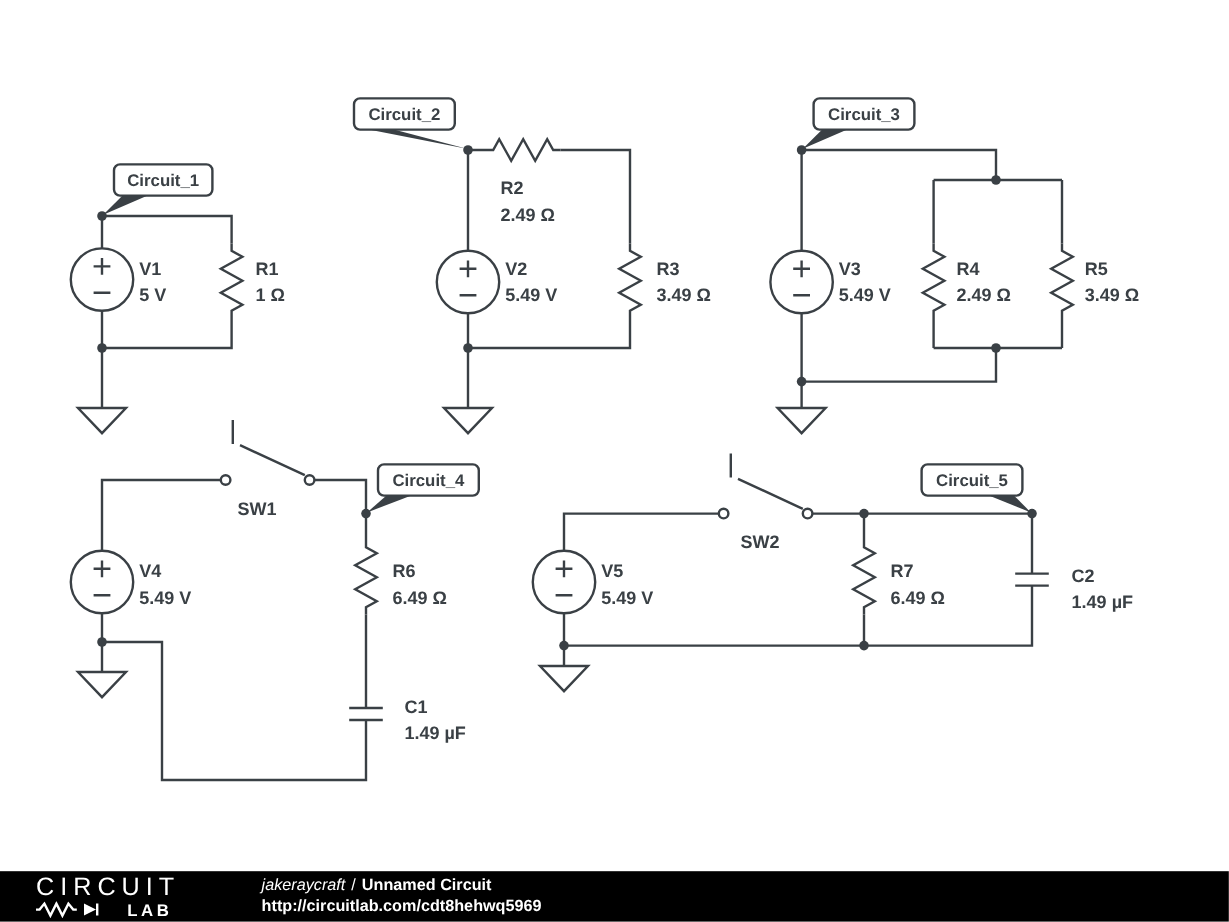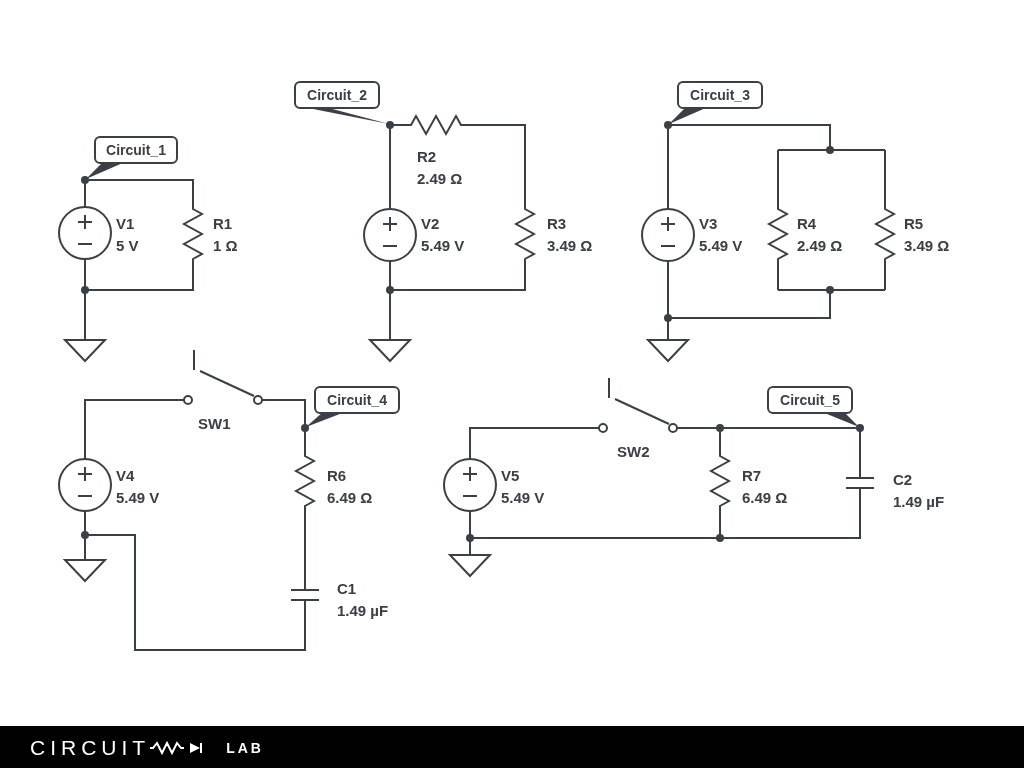--- a/index.html
+++ b/index.html
@@ -20,21 +20,21 @@
   .callout-box  { fill: #ffffff; stroke: #3a4045; stroke-width: 2; }
   .callout-ptr  { fill: #3a4045; stroke: none; }
   .callout-text { font-family: "Liberation Sans", sans-serif; font-size: 14px; font-weight: bold;
                   fill: #3a4045; text-anchor: middle; }
 
   .footer {
     height: 42px; background: #000000; color: #ffffff;
     display: flex; align-items: center; padding-left: 30px;
     flex: 0 0 42px;
   }
-  .logo { display: flex; width: 160px; }
+  .logo { display: flex; flex-direction: column; width: 160px; }
   .logo-top { font-size: 21px; letter-spacing: 5px; line-height: 1; color: #ffffff; }
   .logo-bottom { display: flex; align-items: center; gap: 16px; margin-top: 1px; }
   .logo-bottom .lab { font-size: 14px; font-weight: bold; letter-spacing: 3px; color: #ffffff; line-height: 1; }
   .meta { display: flex; flex-direction: column; margin-left: 28px; gap: 2px; }
   .meta .line1 { font-size: 13.5px; line-height: 1.1; }
   .meta .author { font-style: italic; }
   .meta .sep { margin: 0 5px; }
   .meta .title { font-weight: bold; }
   .meta .url { font-size: 13.5px; font-weight: bold; line-height: 1.1; }
 </style>
@@ -184,15 +184,21 @@
     <div class="logo-top">CIRCUIT</div>
     <div class="logo-bottom">
       <svg width="60" height="14" viewBox="0 0 60 14">
         <path d="M0 7 H3 L7 2 L12 12 L17 2 L22 12 L27 2 L31 7 H34" stroke="#ffffff" stroke-width="2" fill="none"></path>
         <polygon points="40,2 50,7 40,12" fill="#ffffff"></polygon>
         <path d="M51 2 V12" stroke="#ffffff" stroke-width="2" fill="none"></path>
       </svg>
       <span class="lab">LAB</span>
     </div>
   </div>
+  <div class="meta">
+    <div class="line1">
+      <span class="author">jakeraycraft</span><span class="sep">/</span><span class="title">Unnamed Circuit</span>
+    </div>
+    <div class="url">http://circuitlab.com/cdt8hehwq5969</div>
+  </div>
 </div>
 
 </div>
 
 </body></html>

